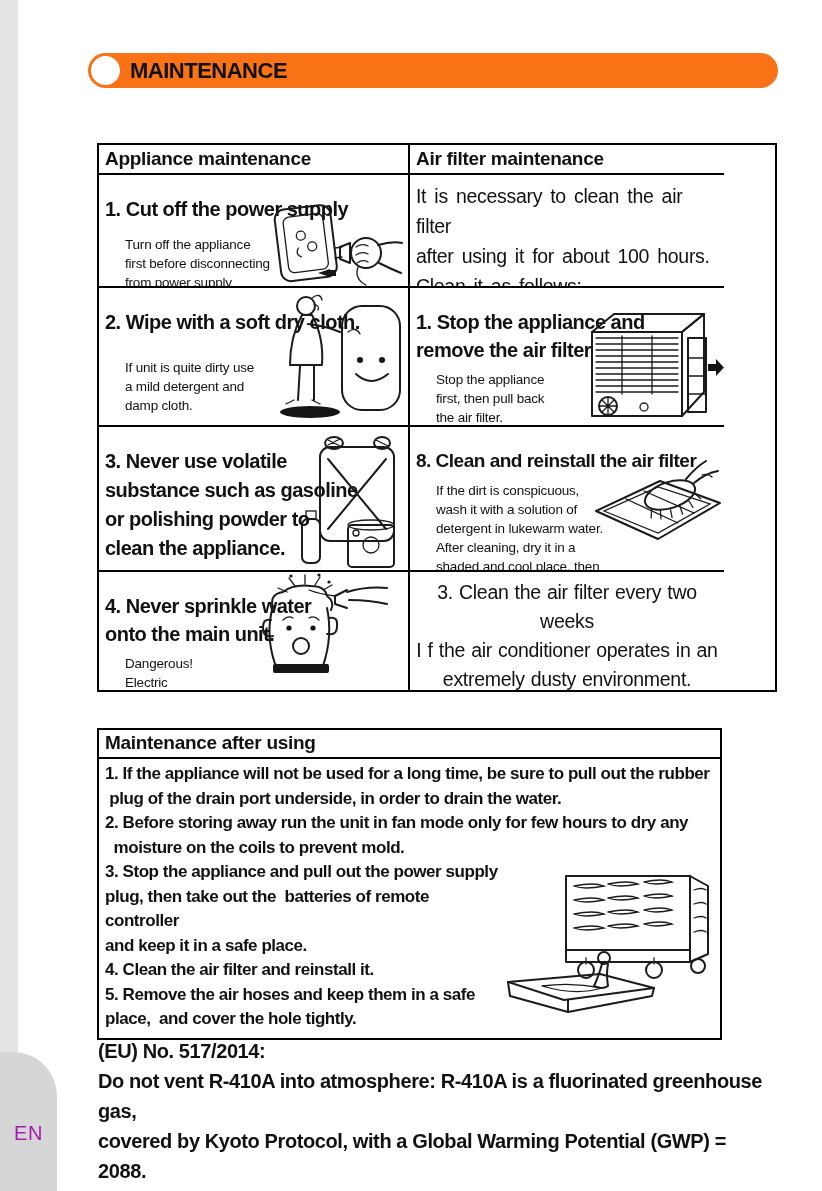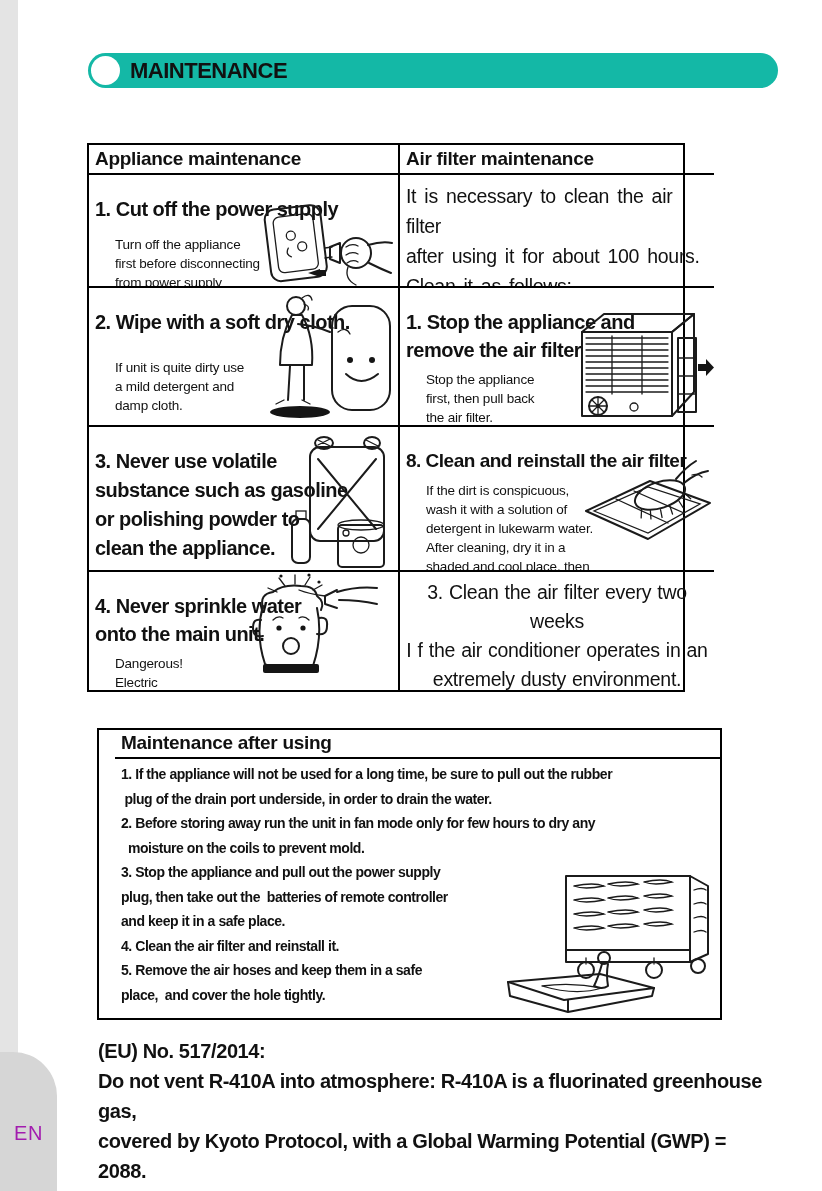--- a/index.html
+++ b/index.html
@@ -7,46 +7,46 @@
     width:822px;height:1191px;position:relative;overflow:hidden;
     background:#ffffff;color:#111;
     font-family:"Liberation Sans", sans-serif;
   }
   .pre{white-space:pre-wrap;}
   
   .side-strip{position:absolute;left:0;top:0;width:18px;height:1191px;background:#e4e4e4;}
   .lang-tab{position:absolute;left:0;top:1052px;width:57px;height:139px;background:#d6d6d6;border-top-right-radius:44px;}
   .lang-tab .lbl{position:absolute;left:0;top:70px;width:100%;text-align:center;font-weight:normal;font-size:20px;letter-spacing:.5px;color:#a21caf;}
   
-  .header-pill{position:absolute;left:88px;top:53px;width:690px;height:35px;background:#14b8a6;border-radius:17.5px;}
+  .header-pill{position:absolute;left:88px;top:53px;width:690px;height:35px;background:#f97316;border-radius:17.5px;}
   .header-circle{position:absolute;left:3px;top:3px;width:29px;height:29px;background:#ffffff;border-radius:50%;}
   .header-title{position:absolute;left:42px;top:5px;font-size:22px;font-weight:bold;letter-spacing:-0.5px;color:#111;}
   
-  .t1{position:absolute;left:87px;top:143px;width:598px;display:grid;
+  .t1{position:absolute;left:97px;top:143px;width:680px;display:grid;
       grid-template-columns:311px 314px;grid-template-rows:30px 113px 139px 145px 118px;
       border:2px solid #000;box-sizing:border-box;background:#fff;}
   .cell{position:relative;box-sizing:border-box;border-bottom:2px solid #000;overflow:hidden;}
   .cell.col-l{border-right:2px solid #000;}
   .cell.last{border-bottom:none;}
   .thead{font-weight:bold;font-size:19px;letter-spacing:-0.3px;padding:3px 6px 0;}
   .ctitle{font-weight:bold;font-size:20px;letter-spacing:-0.5px;line-height:28px;padding:20px 6px 0;}
   .ctitle.lh29{line-height:29px;}
   .cnote{font-size:13.5px;letter-spacing:-0.2px;line-height:19px;margin:12px 0 0 26px;}
   .cnote.tight{margin-top:6px;}
   .cpara{font-size:19.5px;letter-spacing:-0.3px;line-height:30px;padding:6px 6px 0;word-spacing:3px;}
   .cpara.lh29{line-height:29px;word-spacing:1px;text-align:center;}
   .ill{position:absolute;}
   svg{display:block;}
   .ink{stroke:#1b1b1b;fill:none;stroke-width:2;stroke-linecap:round;stroke-linejoin:round;}
   .ink-thin{stroke:#1b1b1b;fill:none;stroke-width:1.3;stroke-linecap:round;}
   .fillk{fill:#151515;stroke:none;}
   
-  .t2{position:absolute;left:97px;top:728px;width:625px;border:2px solid #000;box-sizing:border-box;background:#fff;padding-left:16px;}
+  .t2{position:absolute;left:97px;top:728px;width:625px;border:2px solid #000;box-sizing:border-box;background:#fff;}
   .t2-title{height:29px;box-sizing:border-box;border-bottom:2px solid #000;font-size:19px;font-weight:bold;letter-spacing:-0.3px;padding:2px 6px 0;}
-  .t2-body{padding:3px 6px 6px;font-size:14px;font-weight:bold;letter-spacing:-0.45px;line-height:24.5px;}
+  .t2-body{padding:3px 6px 6px;font-size:17px;font-weight:bold;letter-spacing:-0.45px;line-height:24.5px;}
   .t2-float{float:right;width:212px;height:148px;margin:10px 0 0 2px;}
   
   .footer{position:absolute;left:98px;top:1036px;width:665px;font-size:20px;font-weight:bold;letter-spacing:-0.4px;line-height:30px;}
 </style>
 </head>
 <body>
 
 <div class="side-strip"></div>
 
 <div class="header-pill">

